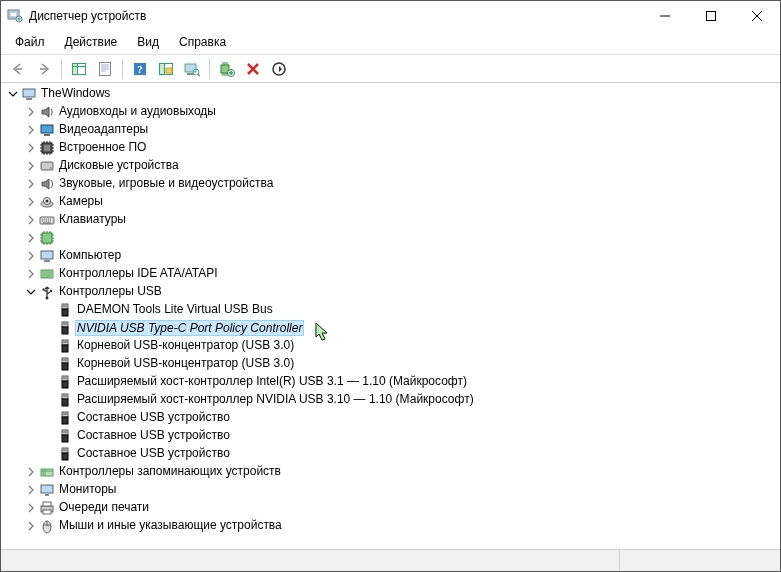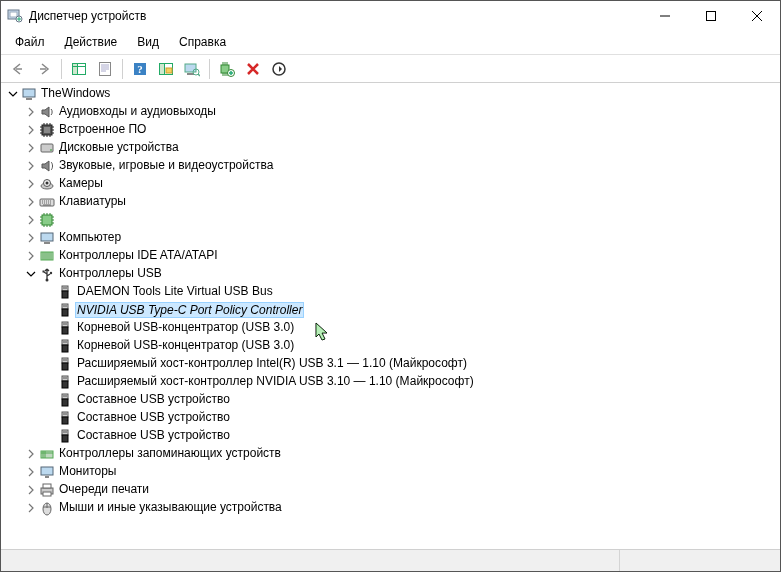--- a/index.html
+++ b/index.html
@@ -193,20 +193,35 @@
         </div>
         <div class="row">
           <span class="indent" style="width: 18px;"></span>
           <span class="twisty closed">
             <svg width="10" height="10" viewBox="0 0 10 10">
               <path d="M3 1l4 4-4 4" fill="none" stroke="#777" stroke-width="1.2"></path>
             </svg>
           </span>
           <span class="node-icon">
             <svg width="16" height="16" viewBox="0 0 16 16">
+              <rect x="2" y="3" width="12" height="8" fill="#4aa3df" stroke="#246"></rect>
+              <rect x="5" y="12" width="6" height="2" fill="#666"></rect>
+            </svg>
+          </span>
+          <span class="node-label">Видеоадаптеры</span>
+        </div>
+        <div class="row">
+          <span class="indent" style="width: 18px;"></span>
+          <span class="twisty closed">
+            <svg width="10" height="10" viewBox="0 0 10 10">
+              <path d="M3 1l4 4-4 4" fill="none" stroke="#777" stroke-width="1.2"></path>
+            </svg>
+          </span>
+          <span class="node-icon">
+            <svg width="16" height="16" viewBox="0 0 16 16">
               <rect x="3" y="3" width="10" height="10" fill="#555" stroke="#222"></rect>
               <rect x="5" y="5" width="6" height="6" fill="#888"></rect>
               <path d="M3 5h-2M3 8h-2M3 11h-2M13 5h2M13 8h2M13 11h2M5 3v-2M8 3v-2M11 3v-2M5 13v2M8 13v2M11 13v2" stroke="#222"></path>
             </svg>
           </span>
           <span class="node-label">Встроенное ПО</span>
         </div>
         <div class="row">
           <span class="indent" style="width: 18px;"></span>
           <span class="twisty closed">

